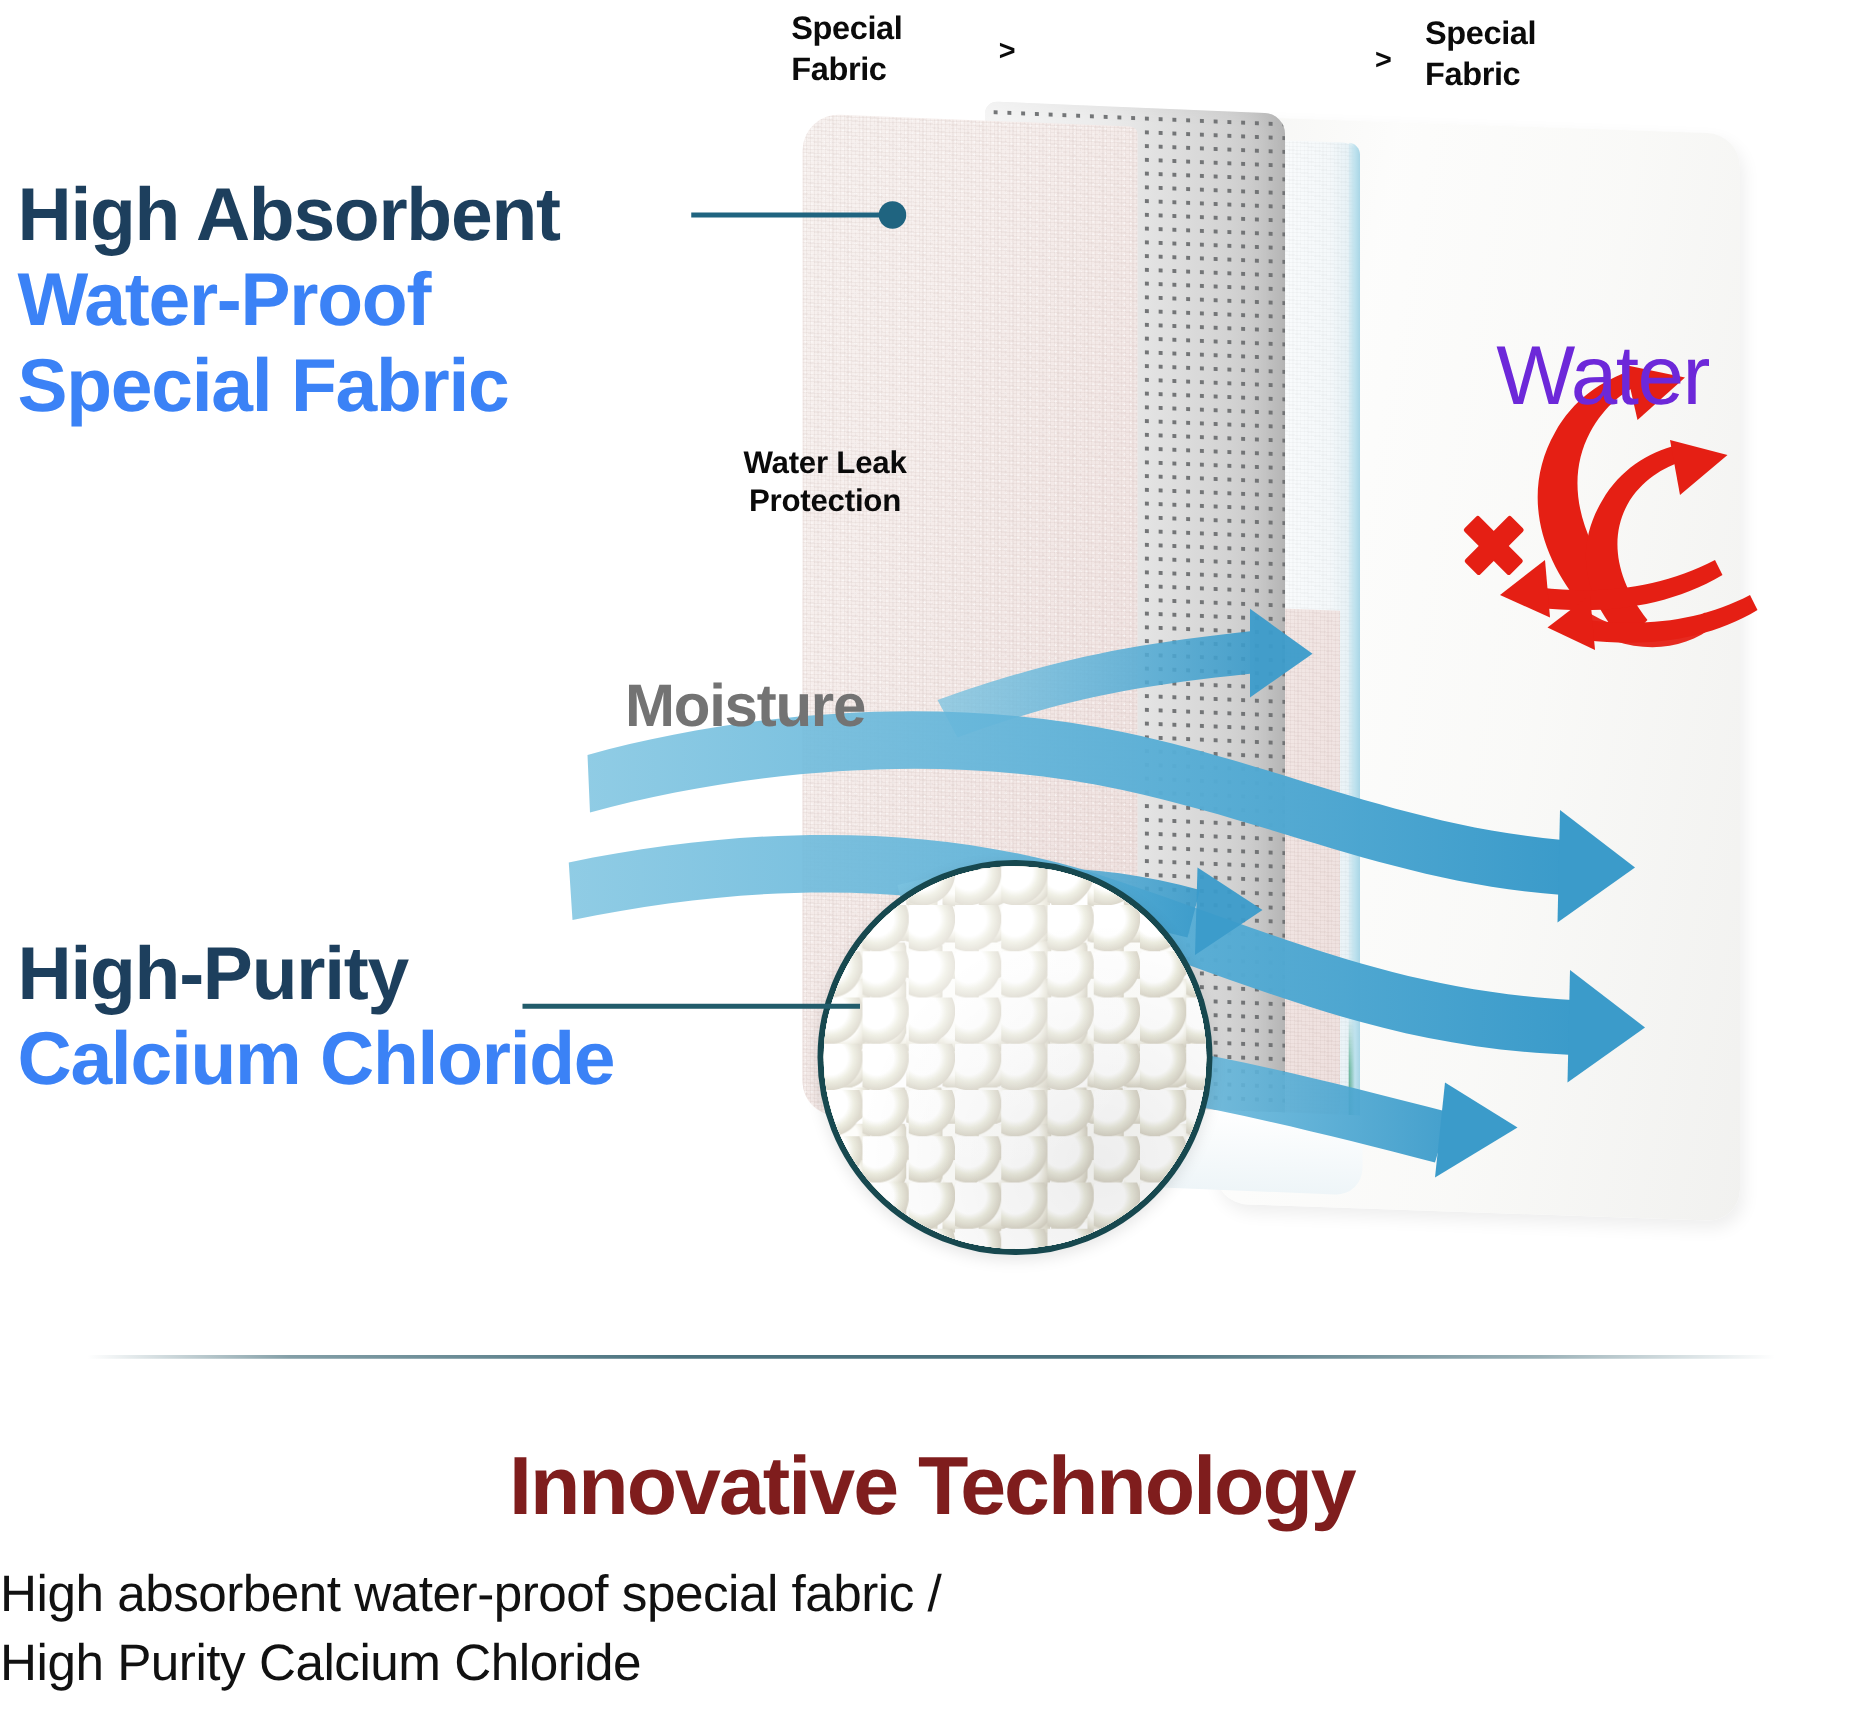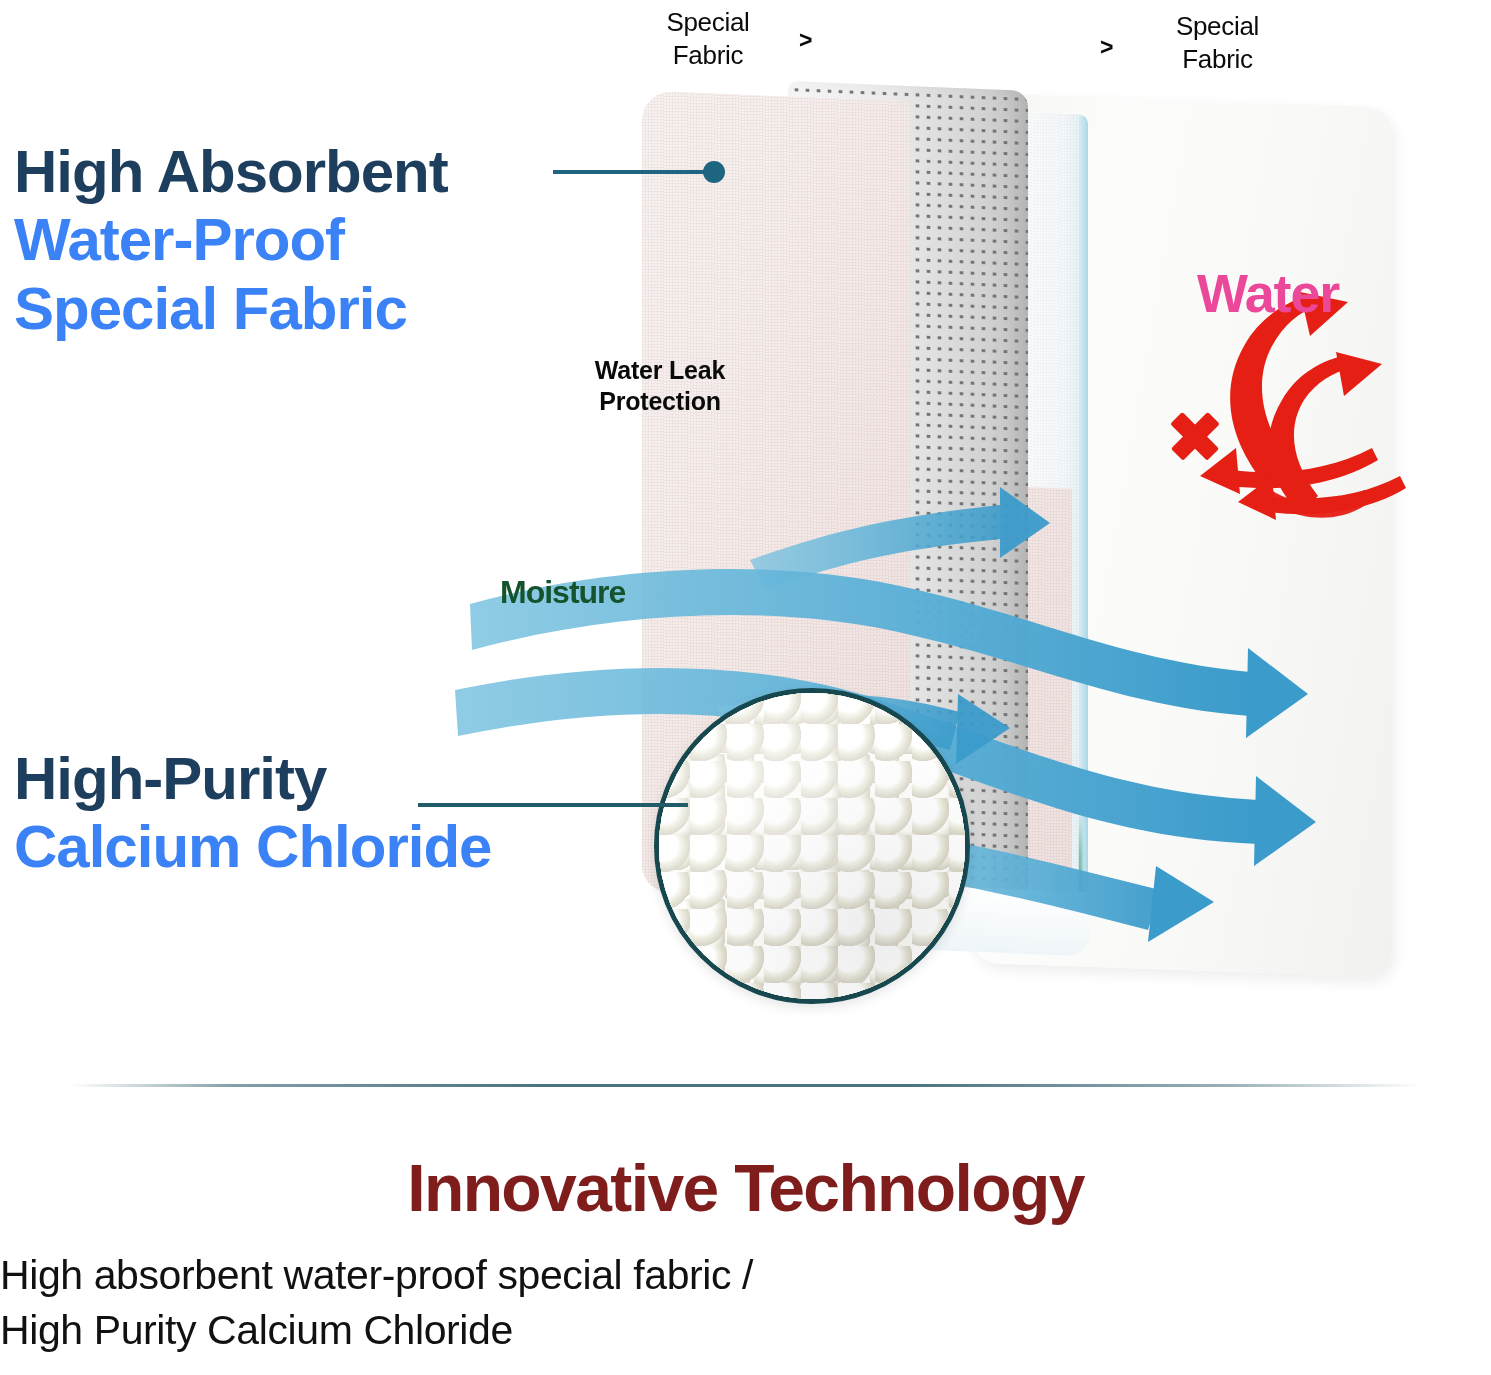--- a/index.html
+++ b/index.html
@@ -21,25 +21,24 @@
   
   .top-labels {
     position: absolute;
     left: 625px;
     top: 2px;
     width: 690px;
     height: 86px;
   }
   .toplab {
     position: absolute;
-    font-weight: normal;
+    font-weight: bold;
     color: #0b0b0b;
     font-size: 26px;
     line-height: 1.28;
-    text-align: center;
     letter-spacing: -0.3px;
   }
   .toplab-1 { left: 8px;  top: 4px;  width: 150px; }
   .toplab-2 { left: 205px; top: 1px;  width: 250px; }
   .toplab-3 { left: 515px; top: 8px;  width: 155px; }
   .topgt {
     position: absolute;
     font-weight: bold;
     color: #0b0b0b;
     font-size: 23px;
@@ -213,33 +212,32 @@
     font-size: 25px;
     font-weight: bold;
     line-height: 1.22;
     color: #0a0a0a;
     letter-spacing: -0.2px;
   }
   .moisture {
     position: absolute;
     left: 500px;
     top: 538px;
-    font-size: 32px;
-    font-weight: bold;
-    color: #14532d;
+    font-size: 48px;
+    font-weight: bold;
+    color: #737373;
     letter-spacing: -1px;
-    margin-top: 36px;
   }
   .water-red {
     position: absolute;
     left: 1197px;
     top: 262px;
-    font-size: 54px;
-    font-weight: bold;
-    color: #ec4899;
+    font-size: 67px;
+    font-weight: normal;
+    color: #6d28d9;
     letter-spacing: -1.2px;
   }
 
   
   .heading {
     position: absolute;
     font-weight: bold;
     font-size: 60px;
     line-height: 1.14;
     letter-spacing: -1.0px;

